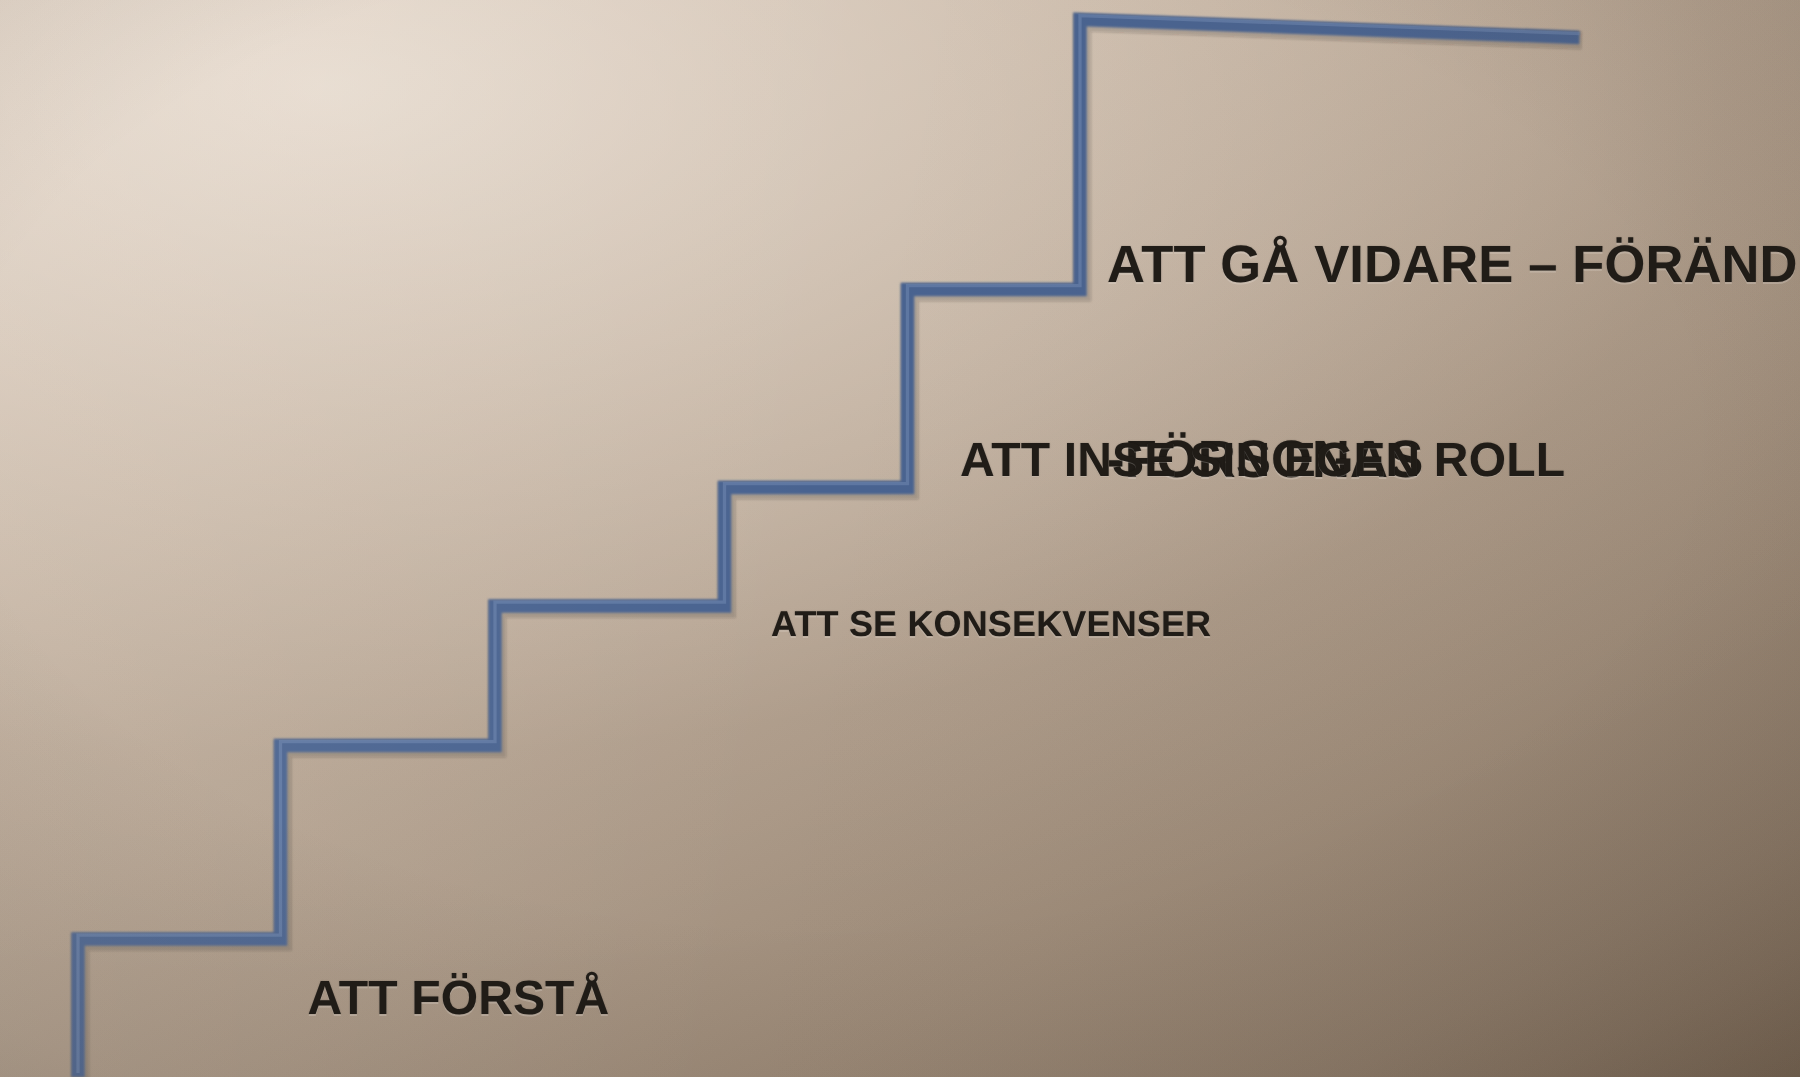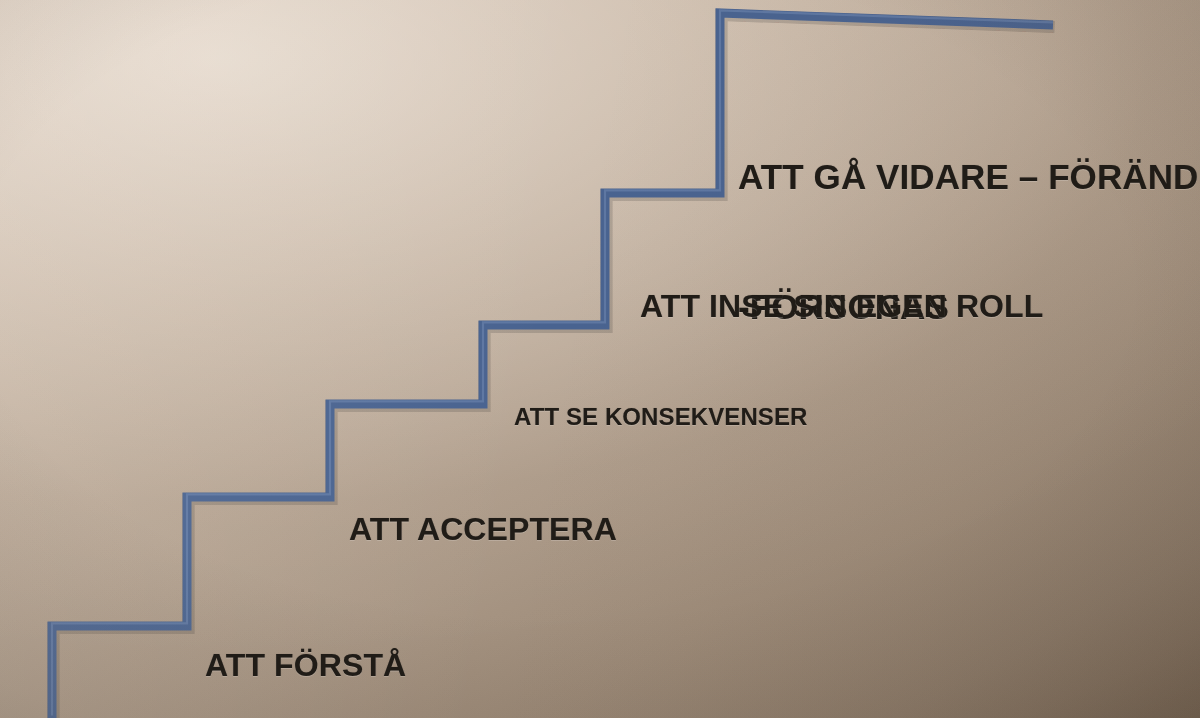--- a/index.html
+++ b/index.html
@@ -120,23 +120,20 @@
   </div>
 
   <div class="step-label" id="label-5">
     <span>ATT INSE SIN EGEN ROLL</span>
   </div>
 
   <div class="step-label" id="label-4">
     <span>ATT SE KONSEKVENSER</span>
   </div>
 
-  <div class="step-label" id="label-3">
-    <span>ATT ACCEPTERA</span>
-  </div>
 
   <div class="step-label" id="label-2">
     <span>ATT FÖRSTÅ</span>
   </div>
 
   <div class="step-label" id="label-1">
     
   </div>
 
 </div>

